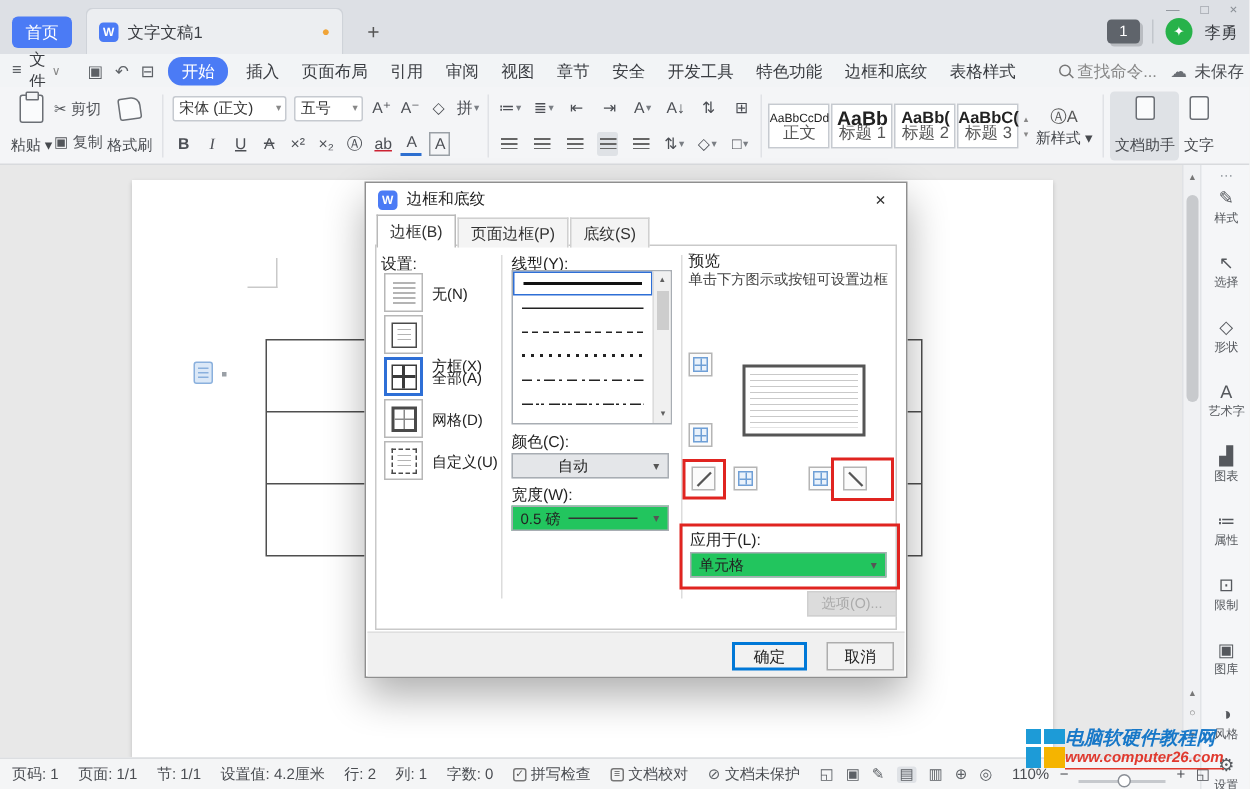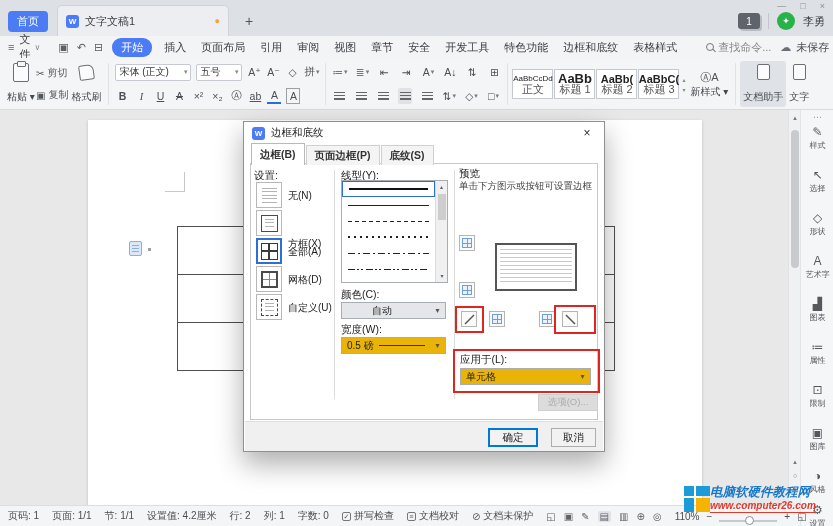--- a/index.html
+++ b/index.html
@@ -128,21 +128,21 @@
 
   
   .dialog { position:absolute; left:243px; top:121px; width:362px; height:331px; background:#fff;
             border:1px solid #8f8f8f; box-shadow:0 12px 26px rgba(0,0,0,.32); z-index:40; font-size:10.5px; }
   .dlg-title { position:absolute; left:0; top:0; right:0; height:22px; display:flex; align-items:center;
                padding:0 8px; gap:6px; background:#fff; }
   .dlg-title .t { font-size:10.5px; color:#222; }
   .dlg-close { position:absolute; right:4px; top:2px; width:26px; height:18px; display:flex;
                align-items:center; justify-content:center; font-size:12px; color:#333; }
   .tabframe { position:absolute; left:6px; right:6px; top:41px; bottom:31px; border:1px solid #c9c9c9; background:#fff; }
-  .dlg-tabs { position:absolute; left:7px; top:23px; display:flex; z-index:2;font-weight:bold; }
+  .dlg-tabs { position:absolute; left:7px; top:23px; display:flex; z-index:2; }
   .dtab { padding:3px 8px 2px; font-size:10.5px; color:#333; border:1px solid #d0d0d0; border-bottom:none;
           background:#f4f4f4; margin-right:1px; }
   .dtab.active { background:#fff; border-color:#b9b9b9; padding-top:4px; margin-top:-2px; }
   .divider { position:absolute; width:1px; background:#dcdcdc; top:48px; bottom:52px; }
   .dlabel { position:absolute; color:#222; font-size:10.5px; white-space:nowrap; }
   .sbtn { position:absolute; left:12px; width:26px; height:26px; border:1px solid #b7b7b7; background:#fff;
           display:flex; align-items:center; justify-content:center; }
   .sbtn.sel { border:2px solid #2e6fd6; }
   .mini { width:17px; height:17px; position:relative; }
   .mini .tx { position:absolute; inset:3px; background:repeating-linear-gradient(180deg,#b4b4b4 0 1px,transparent 1px 3.4px); }
@@ -166,21 +166,21 @@
   .ls-dotted span { height:2px; background:repeating-linear-gradient(90deg,#222 0 2px,transparent 2px 6px); }
   .ls-dashdot span { height:1px; background:repeating-linear-gradient(90deg,#222 0 7px,transparent 7px 10px,#222 10px 12px,transparent 12px 15px); }
   .ls-dashdotdot span { height:1px; background:repeating-linear-gradient(90deg,#222 0 7px,transparent 7px 9px,#222 9px 11px,transparent 11px 13px,#222 13px 15px,transparent 15px 18px); }
   .lscroll { position:absolute; right:0; top:0; bottom:0; width:12px; background:#f0f0f0; border-left:1px solid #dcdcdc;
              font-size:6px; color:#606060; text-align:center; }
   .lthumb { position:absolute; left:2px; top:13px; width:8px; height:26px; background:#cdcdcd; }
   .dcombo { position:absolute; height:17px; border:1px solid #a8adb3; display:flex; align-items:center;
             font-size:10px; color:#222; }
   .dcombo .car { margin-left:auto; width:15px; text-align:center; color:#555; font-size:8px; }
   .combo-gray { background:#e4e6e9; }
-  .combo-white { background:#eab308; padding-left:5px; }
+  .combo-white { background:#22c55e; padding-left:5px; }
   .wline { flex:1; height:1px; background:#333; margin:0 5px; }
   .pbtn { position:absolute; width:16px; height:16px; border:1px solid #b5b5b5; background:#fbfbfb;
           display:flex; align-items:center; justify-content:center; }
   .gico { width:10px; height:10px; border:1px solid #6f9fd6; background:#eaf2fb; position:relative; }
   .gico::before { content:""; position:absolute; left:0; right:0; top:50%; height:1px; background:#6f9fd6; }
   .gico::after  { content:""; position:absolute; top:0; bottom:0; left:50%; width:1px; background:#6f9fd6; }
   .pvbox { position:absolute; left:251px; top:121px; width:82px; height:48px; border:2px solid #555; background:#fff; }
   .pvbox .lines { position:absolute; inset:4px 3px; background:repeating-linear-gradient(180deg,#c9c9c9 0 1px,transparent 1px 4px); }
   .redbox { position:absolute; border:2px solid #e02420; z-index:5; }
   .dlg-footer { position:absolute; left:1px; right:1px; bottom:0; height:30px; background:#f0f0f0; border-top:1px solid #dfdfdf; }

